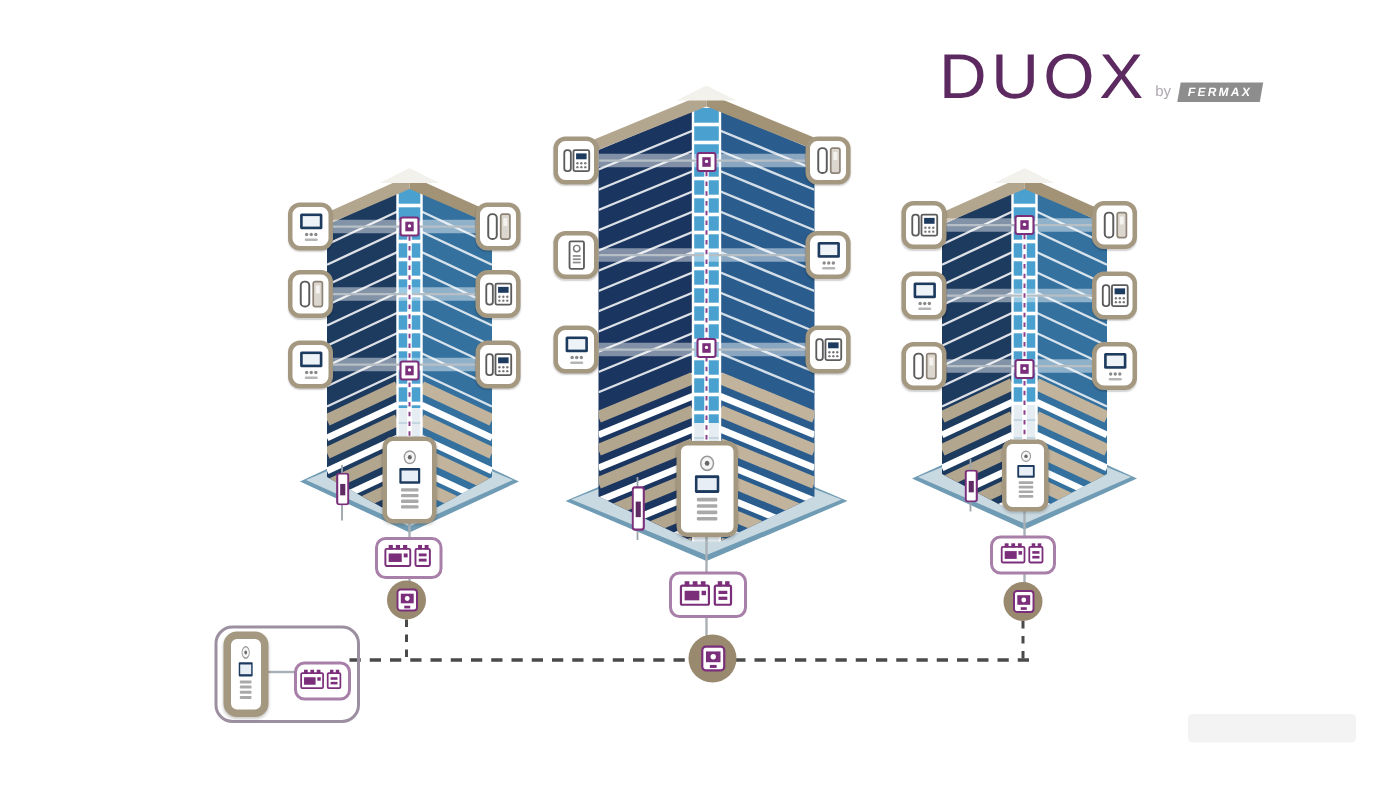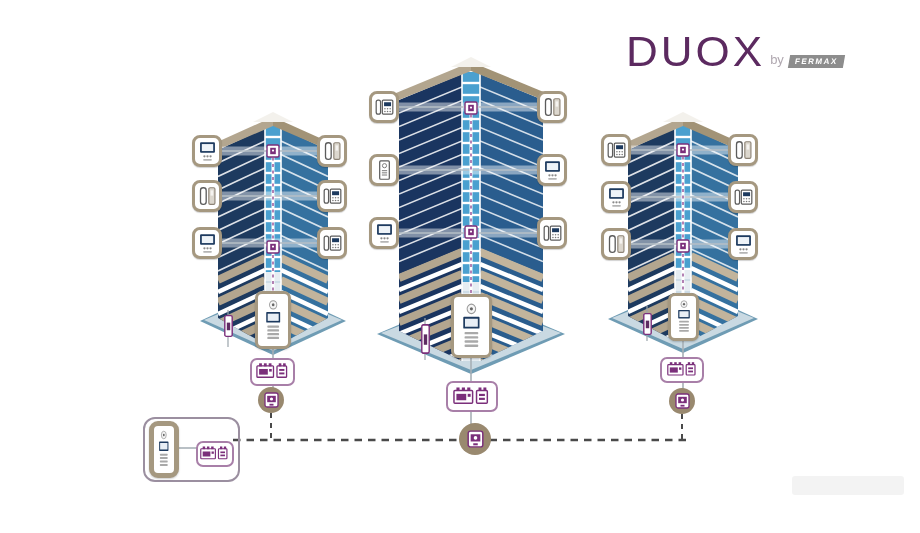--- a/index.html
+++ b/index.html
@@ -16,21 +16,21 @@
   .adapters{border:2px solid #a87fa8;border-radius:7px;background:#fff;display:flex;align-items:center;justify-content:center;}
   .adapters svg{width:86%;height:80%;}
   .distrib{border-radius:50%;background:#99896f;display:flex;align-items:center;justify-content:center;}
   .distrib svg{width:15px;height:16px;}
   .distrib.big svg{width:17px;height:18px;}
   .minipanel{width:9px;display:flex;}
   .minipanel svg{width:100%;height:100%;}
   .groupbox{left:143px;top:417px;width:97px;height:65px;border:2px solid #9b8fa0;border-radius:12px;background:transparent;z-index:2;}
   .logo{left:626px;top:30px;display:flex;align-items:flex-end;gap:5px;}
   .logo-text{font-size:44px;line-height:1;color:#5c2a60;letter-spacing:3px;font-weight:300;transform:scaleY(.96);}
-  .logo-by{font-size:13px;color:#b0a8b0;margin-bottom:7px;text-align:right;}
+  .logo-by{font-size:10px;color:#b0a8b0;margin-bottom:7px;text-align:right;}
   .logo-vendor{font-size:8px;color:#fff;background:#8d8d8d;padding:2px 6px;letter-spacing:1.5px;
                font-weight:bold;margin-bottom:6px;transform:skewX(-10deg);}
   .smudge{left:792px;top:476px;width:112px;height:19px;background:#dcdcdc;opacity:.35;border-radius:3px;z-index:2;}
 </style>
 </head>
 <body>
 
 <div id="stage">
 
   <svg id="scene" xmlns="http://www.w3.org/2000/svg" viewBox="0 0 920 533">

